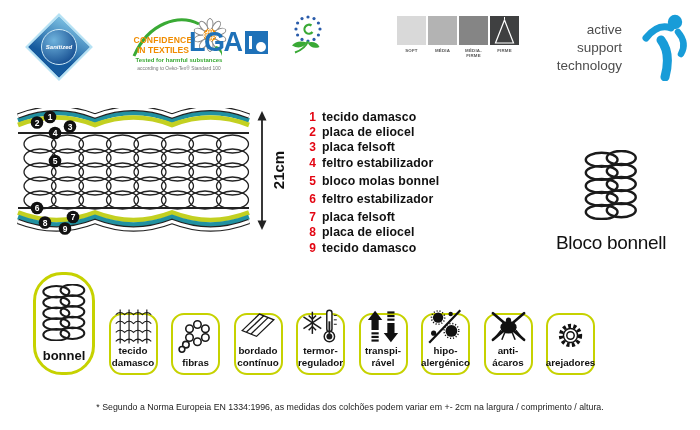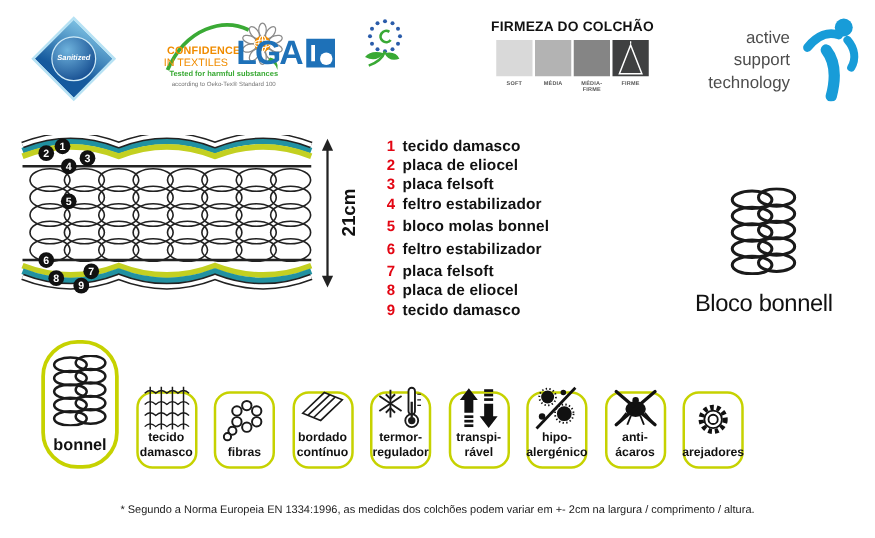--- a/index.html
+++ b/index.html
@@ -11,21 +11,21 @@
   .sanitized { position:absolute; left:27px; top:15px; width:64px; height:64px; }
   .sanitized .diamond { position:absolute; inset:8px; background:linear-gradient(160deg,#7cc0e2,#155a9e 70%); border:2px solid #b6e2f4; transform:rotate(45deg); }
   .sanitized .circle { position:absolute; left:50%; top:50%; width:36px; height:36px; transform:translate(-50%,-50%); border-radius:50%;
        background:radial-gradient(circle at 35% 30%, #6fb3dd, #1c5596 75%); border:1.5px solid #cfeaf7;
        display:flex; align-items:center; justify-content:center; }
   .sanitized .circle span { color:#fff; font-size:6px; font-style:italic; font-weight:700; }
 
   .oeko { position:absolute; left:94px; top:16px; width:96px; height:66px;margin-left:37px; }
   .oeko svg { position:absolute; }
   .oeko .t1 { position:absolute; top:19px; left:0; width:64px; text-align:center; color:#f08c00; font-size:8.6px; font-weight:700; letter-spacing:.2px; }
-  .oeko .t2 { position:absolute; top:29px; left:0; width:64px; text-align:left; color:#f08c00; font-size:8.6px; font-weight:400; }
+  .oeko .t2 { position:absolute; top:29px; left:0; width:64px; text-align:center; color:#f08c00; font-size:8.6px; font-weight:700; }
   .oeko .t3 { position:absolute; top:41px; left:0; width:96px; text-align:center; color:#3aaa35; font-size:6px; font-weight:700; }
   .oeko .t4 { position:absolute; top:50px; left:0; width:96px; text-align:center; color:#777; font-size:4.9px; }
 
   .lga { position:absolute; left:189px; top:29px; display:flex; align-items:center; gap:3px; }
   .lga .txt { color:#1e71b8; font-size:27px; font-weight:700; letter-spacing:-1.5px; line-height:1; }
   .lga .sq { position:relative; width:23px; height:23px; background:#1e71b8; }
   .lga .sq .bar { position:absolute; left:4px; top:5px; width:3px; height:13px; background:#fff; }
   .lga .sq .dot { position:absolute; right:2px; bottom:2px; width:10px; height:10px; border-radius:50%; background:#fff; }
 
   .ecolabel { position:absolute; left:276px; top:14px; width:66px; }
@@ -36,21 +36,21 @@
   .ecolabel .url { color:#39a935; font-size:4.8px; font-weight:700; letter-spacing:.4px; padding-left:10px; }
 
   .firmness { position:absolute; left:392px; top:16px; width:132px; }
   .firmness .title { font-size:11px; font-weight:700; letter-spacing:.2px; text-align:center; margin-bottom:4px; }
   .firmness .squares { display:flex; gap:2px; justify-content:center; }
   .firmness .sq { width:29px; height:29px; position:relative; }
   .firmness .labels { display:flex; gap:2px; justify-content:center; margin-top:3px; }
   .firmness .labels span { width:29px; text-align:center; font-size:4.4px; font-weight:700; color:#555; letter-spacing:.2px; }
   .f1{background:#d9d9d9;} .f2{background:#b3b3b3;} .f3{background:#858585;} .f4{background:#3f4041;}
 
-  .ast { position:absolute; left:550px; top:13px; width:146px; display:flex; align-items:flex-start; gap:6px; }
+  .ast { position:absolute; left:550px; top:13px; width:146px; display:flex; align-items:flex-start; gap:16px; }
   .ast .lines { flex:1; text-align:right; color:#4d4d4d; font-size:13.5px; line-height:1.35; padding-top:8px; }
 
   
   .diagram-svg { position:absolute; left:16px; top:108px; }
   svg text { font-family:"Liberation Sans", sans-serif; }
 
   .legend { position:absolute; left:306px; top:110px; }
   .lrow { display:flex; align-items:baseline; height:15.2px; }
   .lrow.gap { margin-top:3px; }
   .lnum { width:10px; text-align:right; color:#e30613; font-weight:700; font-size:12px; margin-right:6px; }
@@ -139,21 +139,20 @@
           <circle cx="42.4" cy="9" r="1.6"></circle>
       </g>
       <path d="M35.5,11.5 a4.5,4.5 0 1,0 1,6.5" stroke="#39a935" stroke-width="2.2" fill="none"></path>
       <path d="M32,27 C30,33 26,36 19,38.5" stroke="#39a935" stroke-width="2" fill="none"></path>
       <path d="M31,28.5 q-10,-3 -15,3 q9,5 15,-3 z" fill="#39a935"></path>
       <path d="M31.5,28.5 q9,-2 12,4.5 q-8,3 -12,-4.5 z" fill="#39a935"></path>
     </svg>
   </div>
 
   <div class="firmness">
-    <div class="title">FIRMEZA DO COLCHÃO</div>
     <div class="squares">
       <div class="sq f1"></div>
       <div class="sq f2"></div>
       <div class="sq f3"></div>
       <div class="sq f4">
         <svg width="29" height="29" viewBox="0 0 29 29">
           <line x1="14.5" y1="1" x2="14.5" y2="27" stroke="#fff" stroke-width="1" stroke-dasharray="2 2"></line>
           <polygon points="14.5,4 23.5,27 5.5,27" fill="#3f4041" stroke="#fff" stroke-width="1.2"></polygon>
         </svg>
       </div>

